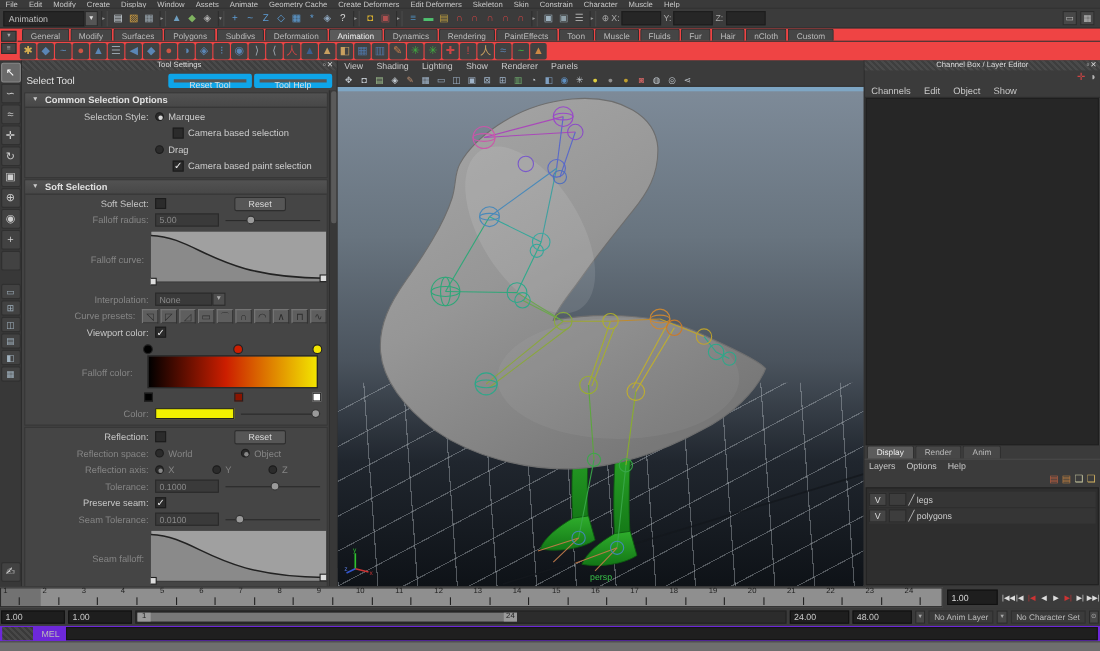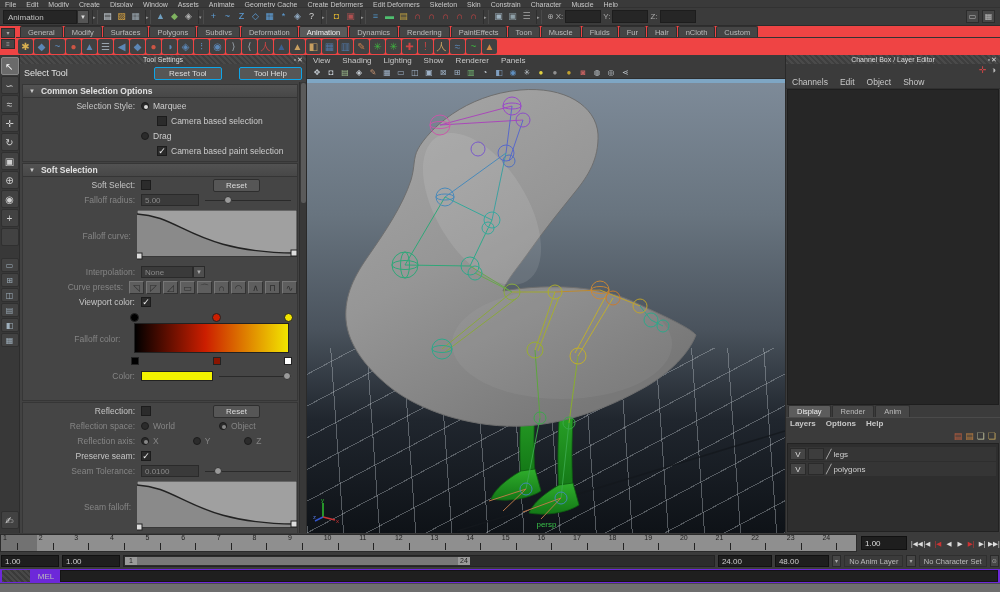--- a/index.html
+++ b/index.html
@@ -45,21 +45,21 @@
   .tool.layout{height:14px;font-size:8px;line-height:13px;color:#9fb0bd;}
   #toolbox .gap{height:10px;}
   #toolbox .bottom{margin-top:auto;margin-bottom:4px;}
 
   
   #toolsettings{width:287px;background:#424242;border-right:1px solid #2a2a2a;display:flex;flex-direction:column;position:relative;}
   .paneltitle{height:9px;background:repeating-linear-gradient(45deg,#4a4a4a 0 2px,#3e3e3e 2px 4px);font-size:7px;line-height:9px;color:#ddd;text-align:center;position:relative;flex:0 0 9px;}
   .paneltitle .pticons{position:absolute;right:2px;top:0;font-size:7px;color:#ddd;letter-spacing:1px;}
   #ts-head{display:flex;align-items:center;height:18px;padding:0 4px;flex:0 0 18px;}
   #ts-head .tname{font-size:9px;color:#e2e2e2;flex:1;}
-  .tsbtn{height:13px;background:#565656;border:1px solid #0ea5e9;border-radius:2px;color:#ddd;font-size:8px;line-height:11px;padding:0 14px;margin-left:17px;}
+  .tsbtn{height:13px;background:#565656;border:5px solid #0ea5e9;border-radius:2px;color:#ddd;font-size:8px;line-height:11px;padding:0 14px;margin-left:2px;}
   #ts-body{flex:1;overflow:hidden;padding:1px 8px 0 2px;position:relative;}
   .ts-scroll{position:absolute;right:0;top:0;bottom:0;width:7px;background:#383838;border-left:1px solid #2e2e2e;}
   .ts-scroll .thumb{position:absolute;top:1px;left:1px;width:5px;height:120px;background:#5a5a5a;border-radius:2px;}
   .sec{border:1px solid #363636;margin:1px 0;background:#454545;}
   .sec-h{height:13px;background:linear-gradient(#525252,#474747);border-bottom:1px solid #353535;display:flex;align-items:center;font-size:8.5px;font-weight:bold;color:#e0e0e0;padding-left:6px;gap:6px;}
   .sec-h .tri{font-size:6px;color:#ccc;}
   .ts-row{display:flex;align-items:center;min-height:14px;font-size:8.5px;margin:1px 0;}
   .ts-label{width:118px;text-align:right;padding-right:6px;color:#c6c6c6;white-space:nowrap;}
   .dim{color:#858585 !important;}
   .cb{width:10px;height:10px;background:#2b2b2b;border:1px solid #1c1c1c;font-size:9px;line-height:9px;color:#eee;text-align:center;}
@@ -105,21 +105,21 @@
   #cb-iconrow{height:12px;display:flex;justify-content:flex-end;gap:4px;padding-right:4px;align-items:center;}
   #cb-iconrow span{font-size:9px;line-height:12px;}
   #cb-menus{height:13px;display:flex;gap:12px;padding-left:6px;align-items:center;border-bottom:1px solid #303030;}
   #cb-menus span{font-size:8.5px;color:#c8c8c8;}
   #cb-main{flex:1;background:#262626;border:1px solid #1e1e1e;margin:0 1px;}
   #layered{flex:0 0 128px;display:flex;flex-direction:column;background:#3b3b3b;}
   #le-tabs{height:12px;display:flex;gap:1px;padding-left:2px;align-items:flex-end;}
   .letab{font-size:7.5px;color:#bbb;background:#474747;border:1px solid #2f2f2f;border-bottom:none;padding:0 8px;line-height:11px;border-radius:2px 2px 0 0;}
   .letab.active{background:#5c5c5c;color:#eee;}
   #le-menus{height:12px;display:flex;gap:10px;padding-left:4px;align-items:center;border-top:1px solid #4a4a4a;}
-  #le-menus span{font-size:8px;color:#c8c8c8;font-weight:bold;}
+  #le-menus span{font-size:8px;color:#c8c8c8;}
   #le-icons{height:13px;display:flex;justify-content:flex-end;gap:3px;padding-right:4px;align-items:center;}
   #le-icons span{font-size:9px;}
   #le-list{flex:1;background:#2e2e2e;border:1px solid #222;margin:1px;padding-top:2px;}
   .lrow{height:14px;display:flex;align-items:center;gap:2px;margin:1px 2px;background:#353535;}
   .lrow .v{width:16px;height:12px;background:#454545;border:1px solid #2a2a2a;font-size:8px;color:#ddd;text-align:center;line-height:11px;}
   .lrow .b{width:16px;height:12px;background:#3d3d3d;border:1px solid #2a2a2a;}
   .lrow .t{font-size:8px;color:#cfcfcf;}
   .lrow .diag{font-size:9px;color:#bbb;}
 
   
@@ -442,21 +442,21 @@
             <span class="gradwrap">
               <span class="gradbar"></span>
               <span class="gh-top" style="left:4px;background:#000"></span>
               <span class="gh-top" style="left:86px;background:#cc1e00"></span>
               <span class="gh-top" style="right:4px;background:#f2e500"></span>
               <span class="gh-bot" style="left:5px;background:#000"></span>
               <span class="gh-bot" style="left:87px;background:#8a1400"></span>
               <span class="gh-bot" style="right:5px;background:#fff"></span>
             </span>
           </div>
-          <div class="ts-row" style="margin-bottom:17px;">
+          <div class="ts-row" style="margin-bottom:3px;">
             <span class="ts-label dim">Color:</span>
             <span class="colorswatch"></span>
             <span class="slider">
                 <span class="line"></span>
                 <span class="hnd" style="right:0"></span>
               </span>
           </div>
         </div>
 
         <div class="sec">
@@ -473,20 +473,28 @@
             <span class="rlabel dim">Object</span>
           </div>
           <div class="ts-row">
             <span class="ts-label dim">Reflection axis:</span>
             <span class="radio sel dimsel"></span>
             <span class="rlabel dim" style="margin-right:34px">X</span>
             <span class="radio"></span>
             <span class="rlabel dim" style="margin-right:34px">Y</span>
             <span class="radio"></span>
             <span class="rlabel dim">Z</span>
+          </div>
+          <div class="ts-row">
+            <span class="ts-label dim">Tolerance:</span>
+            <input class="numfield" value="0.1000" style="">
+            <span class="slider">
+                <span class="line"></span>
+                <span class="hnd" style="left:48%"></span>
+              </span>
           </div>
           <div class="ts-row">
             <span class="ts-label">Preserve seam:</span>
             <span class="cb">✓</span>
           </div>
           <div class="ts-row">
             <span class="ts-label dim">Seam Tolerance:</span>
             <input class="numfield" value="0.0100" style="">
             <span class="slider">
                 <span class="line"></span>

